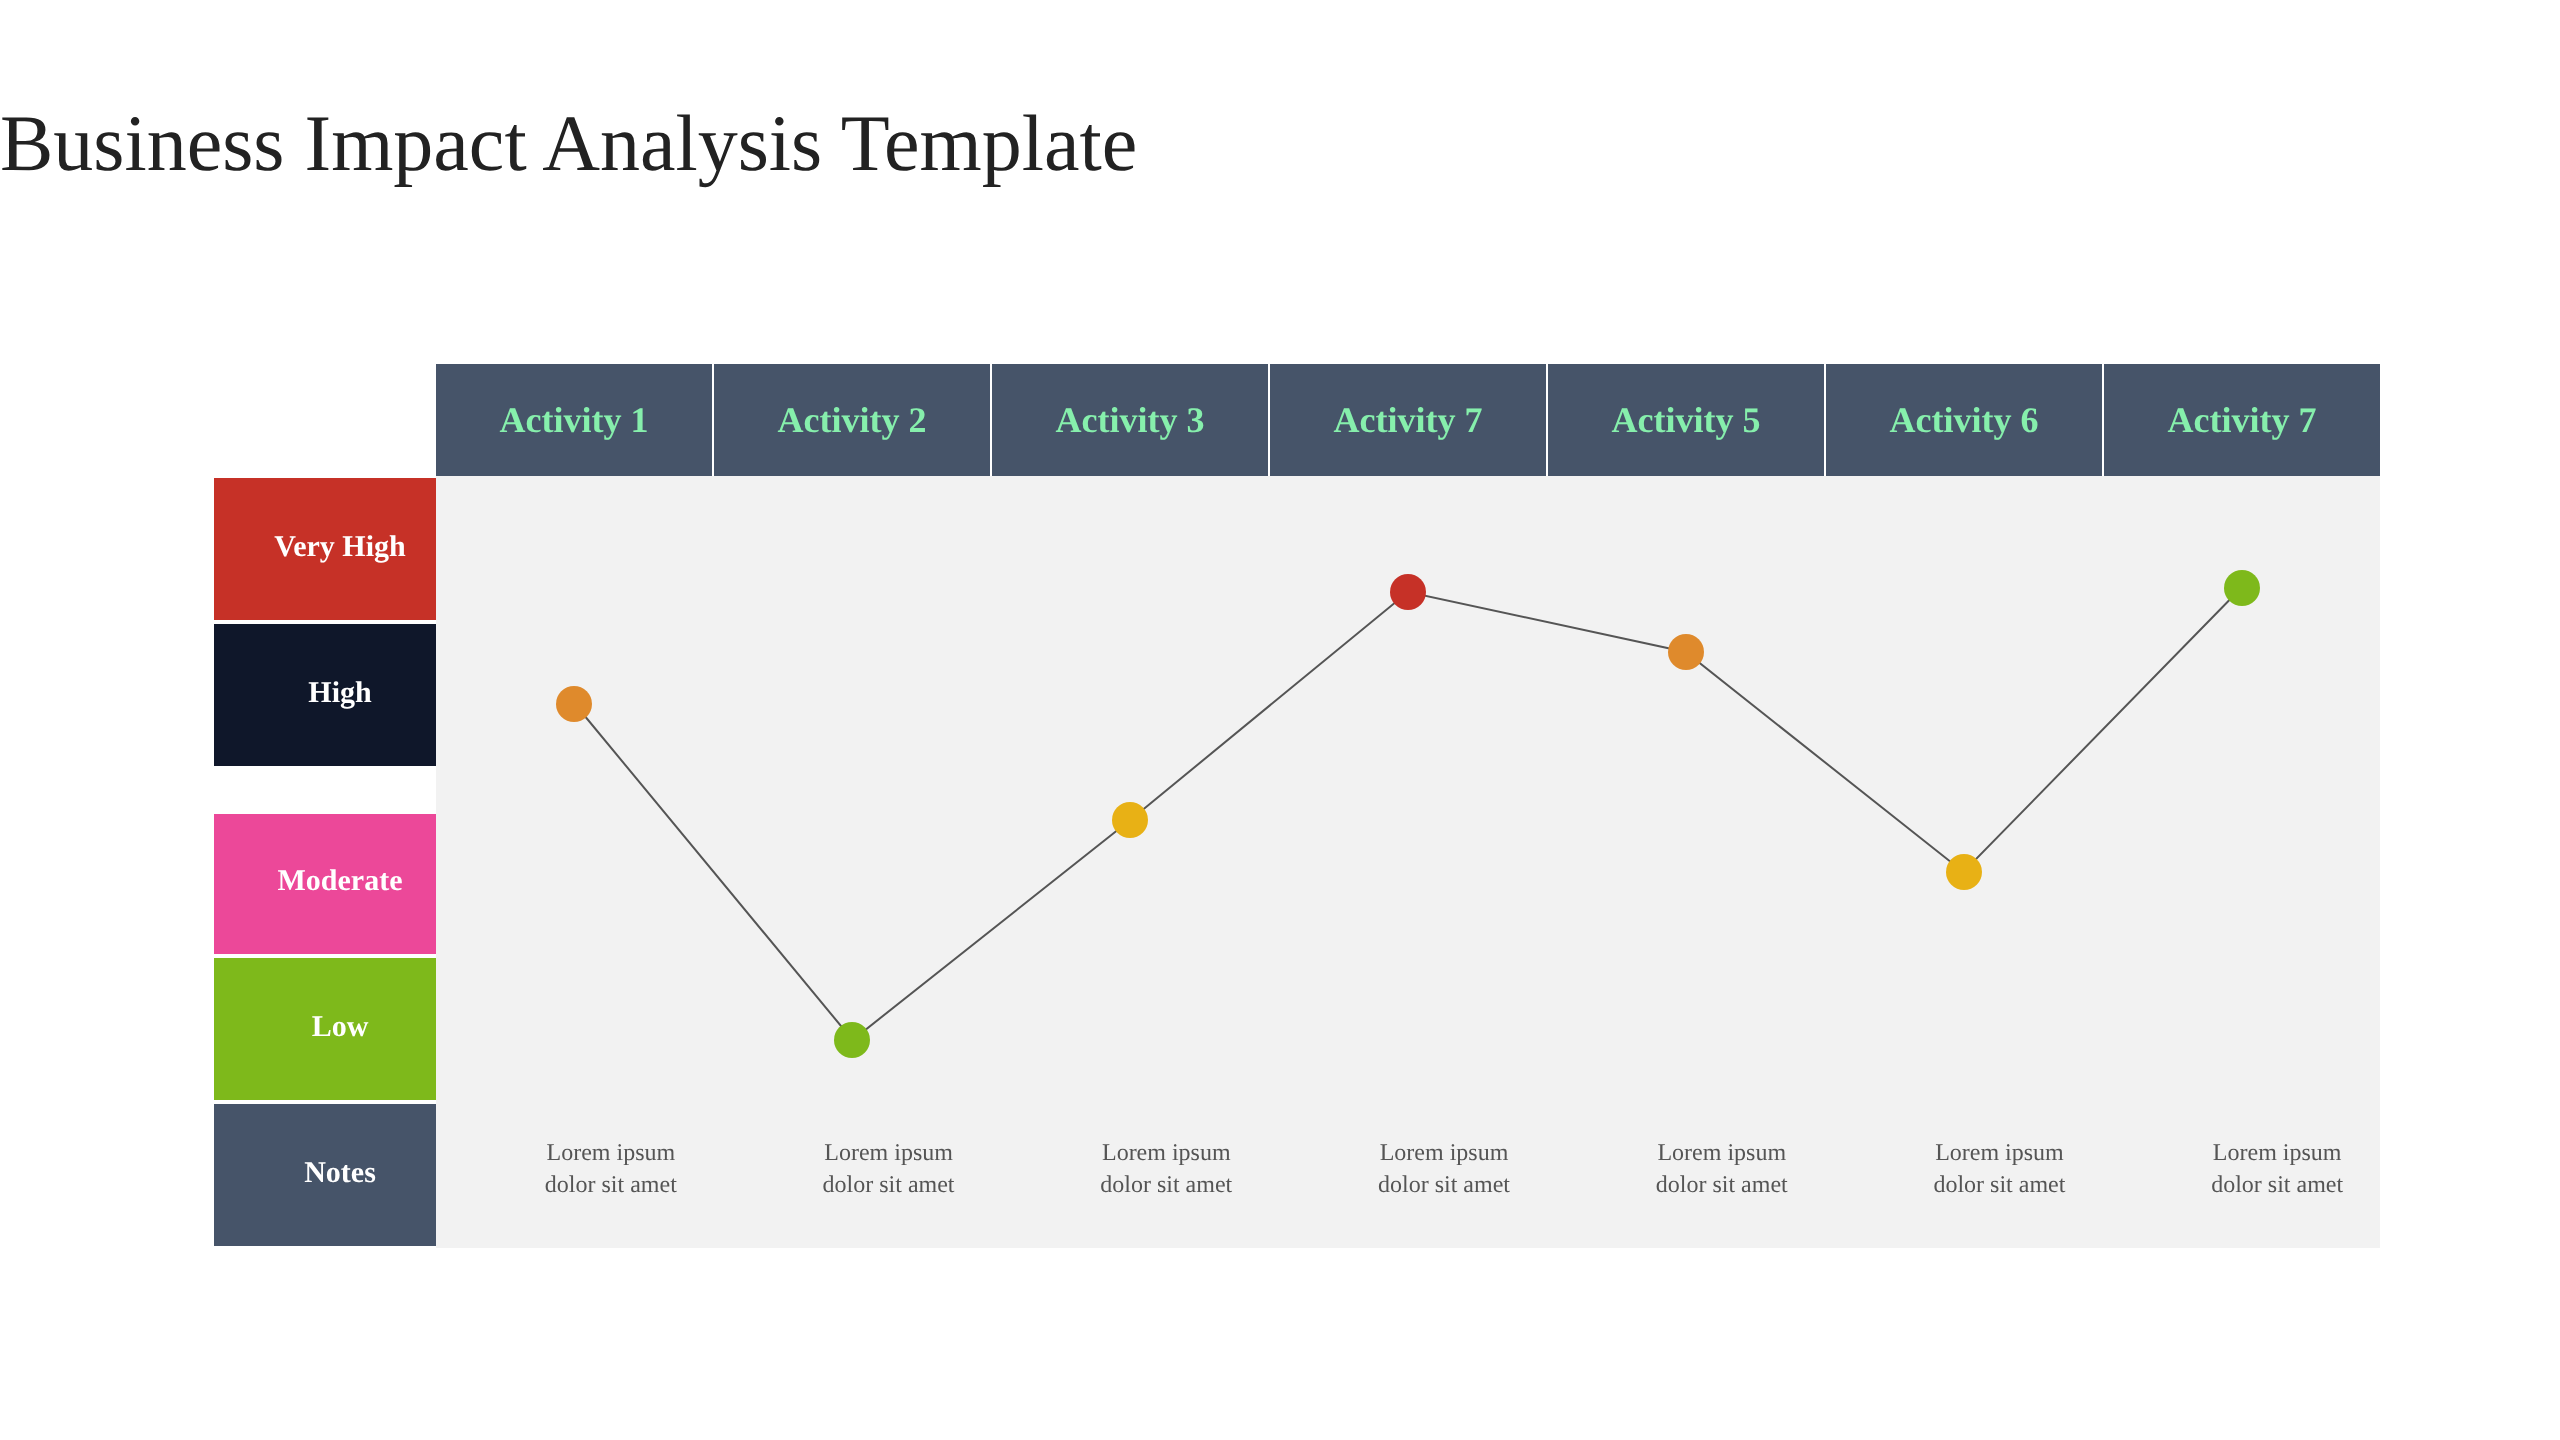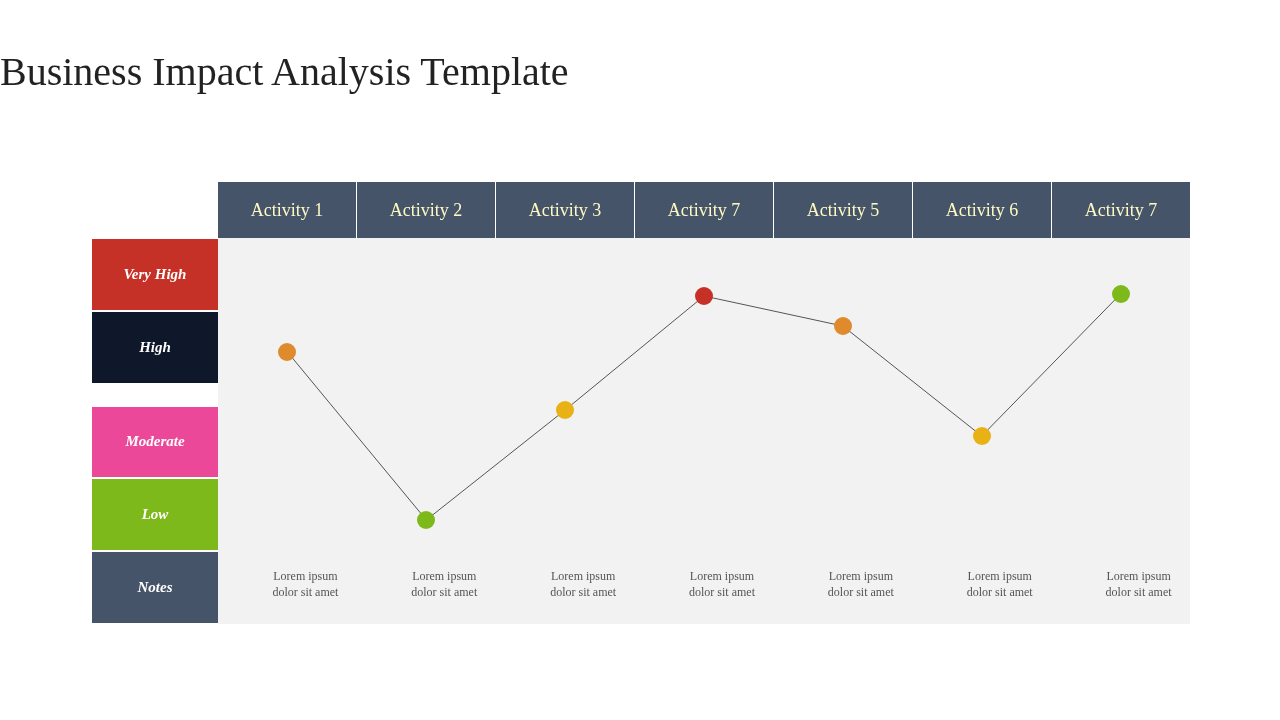--- a/index.html
+++ b/index.html
@@ -22,27 +22,26 @@
   }
   .chart-wrap {
     position: absolute;
     left: 90px;
     top: 182px;
     width: 1100px;
     height: 442px;
   }
   .sidebar {
     position: absolute;
-    left: 1px;
+    left: 16px;
     top: 56px;
     width: 128px;
     height: 386px;
     display: flex;
     flex-direction: column;
-    font-style: italic;
   }
   .side-cell {
     flex: 1;
     border: 1px solid #ffffff;
     display: flex;
     align-items: center;
     justify-content: center;
     color: #ffffff;
     font-size: 15px;
     font-weight: 700;
@@ -66,23 +65,23 @@
     height: 56px;
     background: #465469;
     display: flex;
   }
   .hcell {
     flex: 1;
     border-left: 1px solid #ffffff;
     display: flex;
     align-items: center;
     justify-content: center;
-    color: #fef9c3;
+    color: #86efac;
     font-size: 18px;
-    font-weight: 400;
+    font-weight: 700;
     box-sizing: border-box;
   }
   .hcell:first-child { border-left: none; }
 
   .plot-area {
     position: absolute;
     left: 0;
     top: 56px;
     width: 972px;
     height: 308px; 

